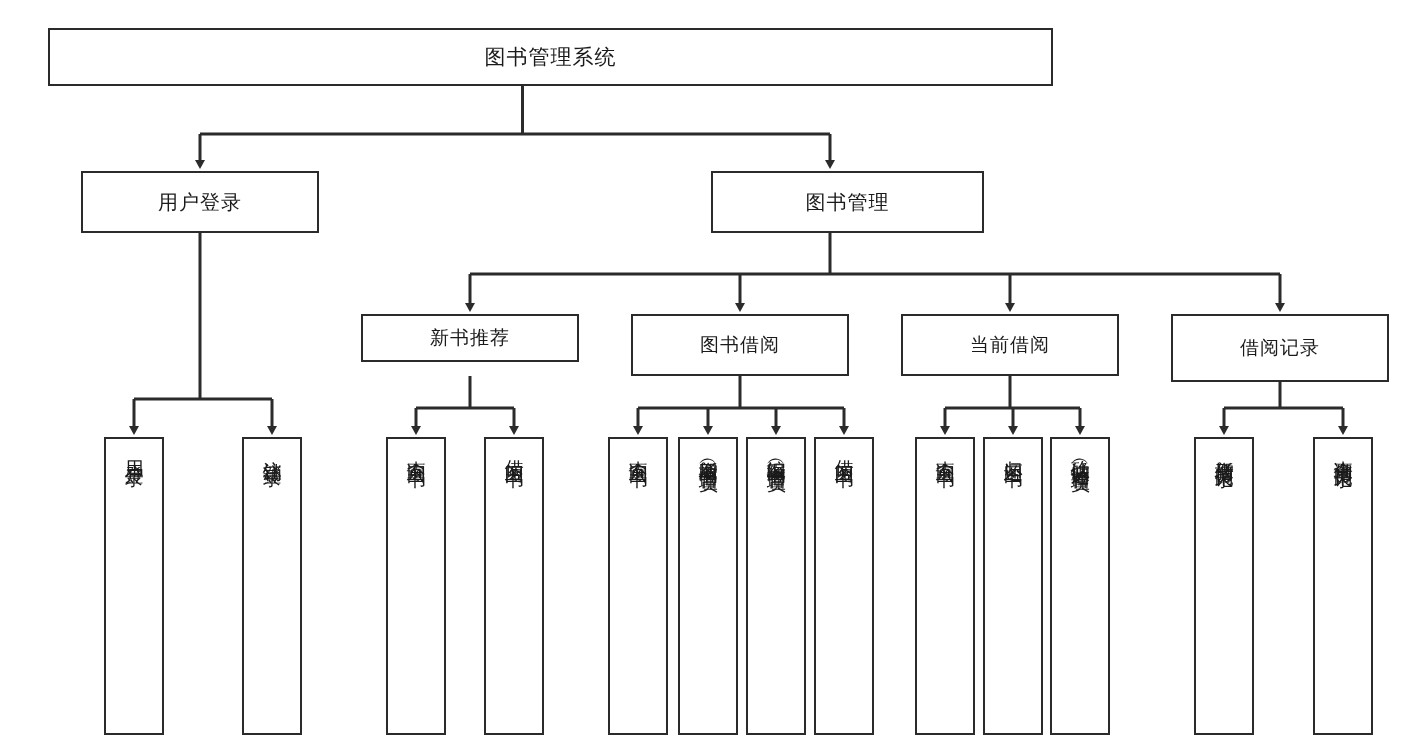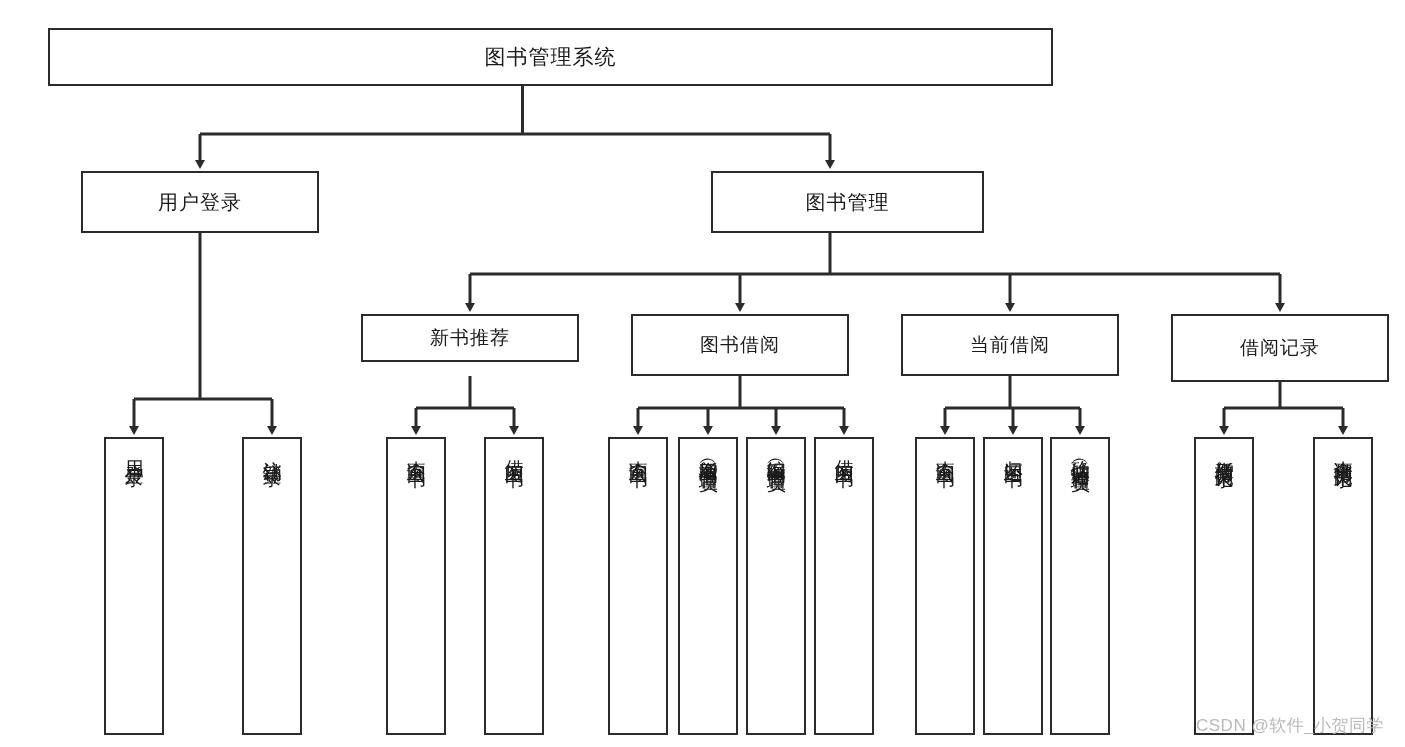--- a/index.html
+++ b/index.html
@@ -169,15 +169,14 @@
         <span class="node-label-v">确认归还（管理员）</span>
       </div>
       <div class="node-box leaf leaf-tall" style="left: 1194px; top: 437px; width: 60px; height: 298px;">
         <span class="node-label-v">新增借阅记录</span>
       </div>
       <div class="node-box leaf leaf-tall" style="left: 1313px; top: 437px; width: 60px; height: 298px;">
         <span class="node-label-v">查询借阅记录</span>
       </div>
     </div>
 
-  <div class="watermark" style="left: 1196px; top: 714px;">CSDN @软件_小贺同学</div>
 
 </div>
 
 </body></html>

